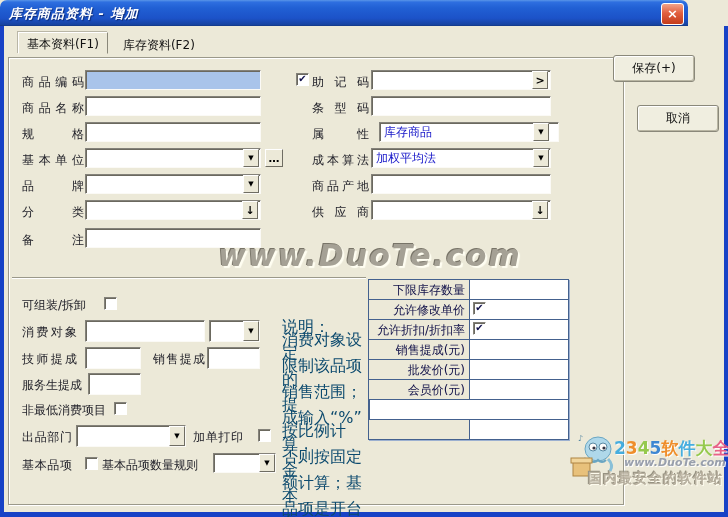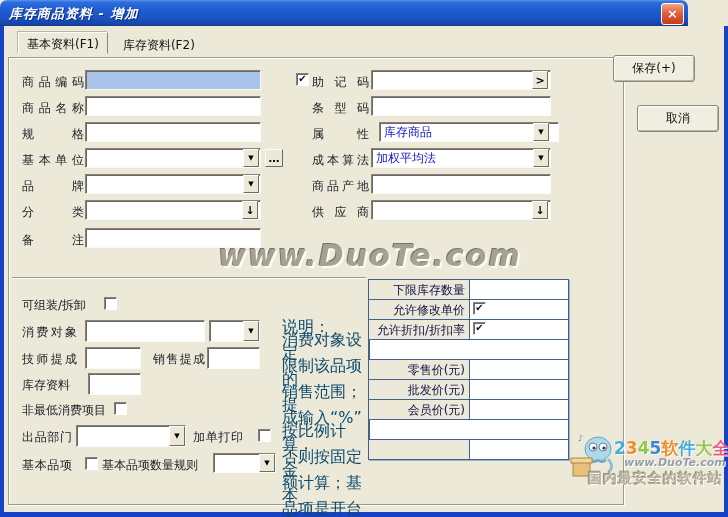--- a/index.html
+++ b/index.html
@@ -172,21 +172,21 @@
   <input class="in" style="left: 209px; top: 320px; width: 51px; height: 22px;">
   <div class="btn-sm" style="left:243px;top:321px;height:20px">
     <span class="arrow">▼</span>
   </div>
 
   <label class="flabel" style="left:22px;top:351px;width:55px">技师提成</label>
   <input class="in" style="left: 85px; top: 347px; width: 56px; height: 22px;">
   <label class="flabel" style="left:153px;top:351px;width:52px">销售提成</label>
   <input class="in" style="left: 207px; top: 347px; width: 53px; height: 22px;">
 
-  <label class="flabel" style="left:22px;top:377px;width:64px;text-align-last:auto">库存资料</label>
+  <label class="flabel" style="left:22px;top:377px;width:64px;text-align-last:auto">服务生提成</label>
   <input class="in" style="left: 88px; top: 373px; width: 53px; height: 22px;">
 
   <label class="flabel" style="left:22px;top:402px;width:88px;text-align-last:auto">非最低消费项目</label>
   <div class="cb" style="left:114px;top:402px"></div>
 
   <label class="flabel" style="left:22px;top:429px;width:50px">出品部门</label>
   <input class="in" style="left: 76px; top: 425px; width: 110px; height: 22px;">
   <div class="btn-sm" style="left:169px;top:426px;height:20px">
     <span class="arrow">▼</span>
   </div>
@@ -227,24 +227,21 @@
     </div>
     <div class="trow">
       <div class="tlabel">允许折扣/折扣率</div>
       <div class="tvalue">
         <div class="cb">
           <span>✔</span>
         </div>
       </div>
     </div>
     <div class="trow">
-      <div class="tvalue"></div>
-    </div>
-    <div class="trow">
-      <div class="tlabel">零售价(元)</div>
+      <div class="tlabel">销售提成(元)</div>
       <div class="tvalue"></div>
     </div>
     <div class="trow">
       <div class="tlabel">批发价(元)</div>
       <div class="tvalue"></div>
     </div>
     <div class="trow">
       <div class="tlabel">会员价(元)</div>
       <div class="tvalue"></div>
     </div>

